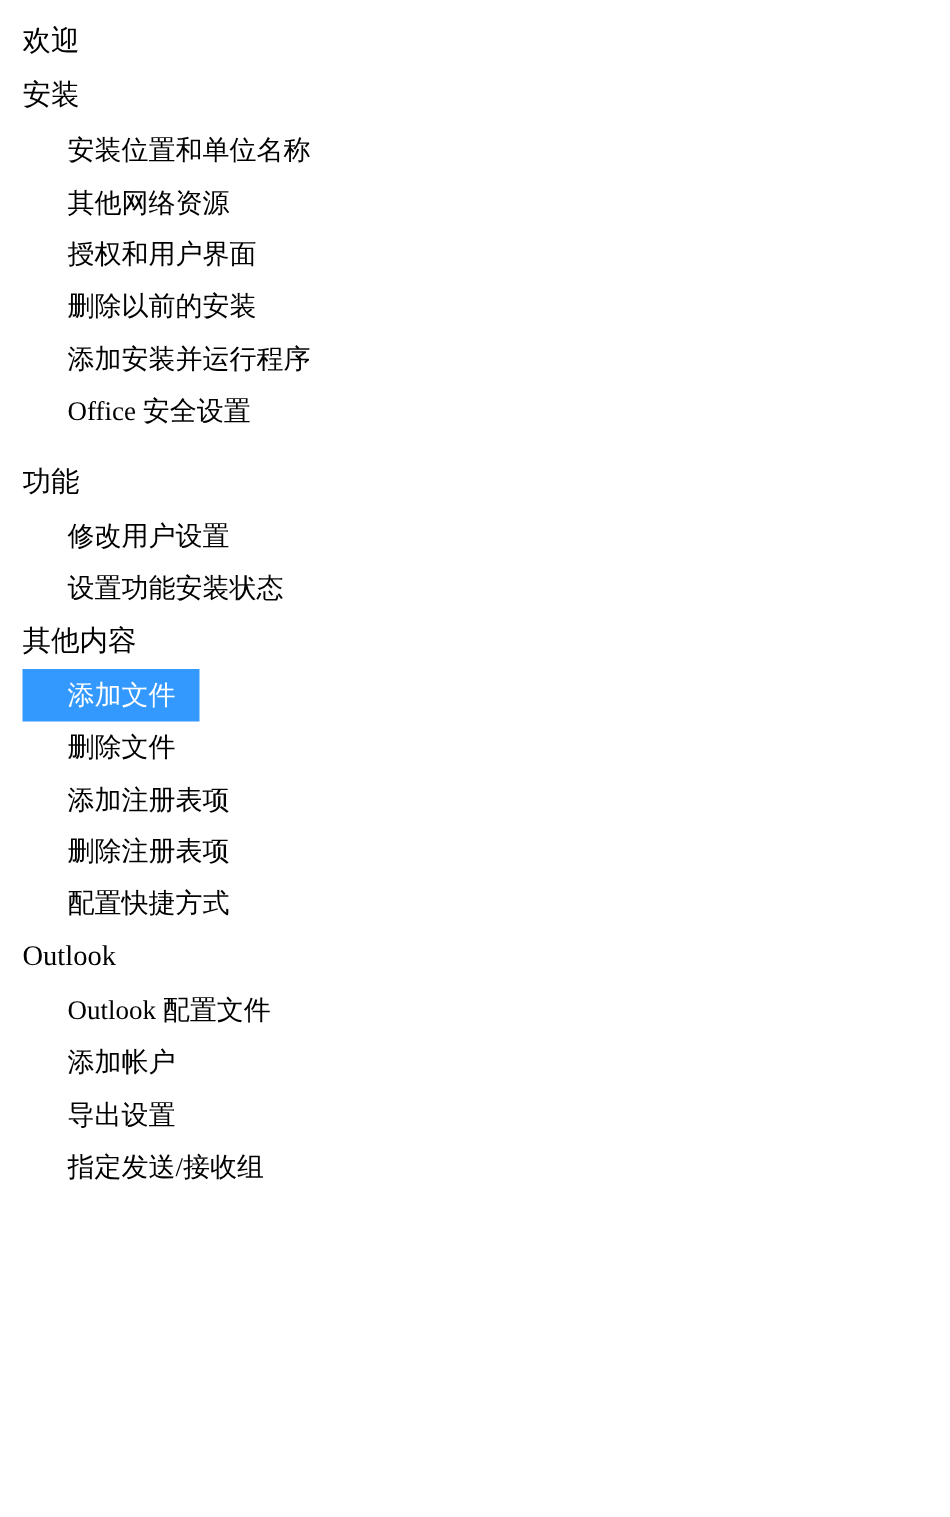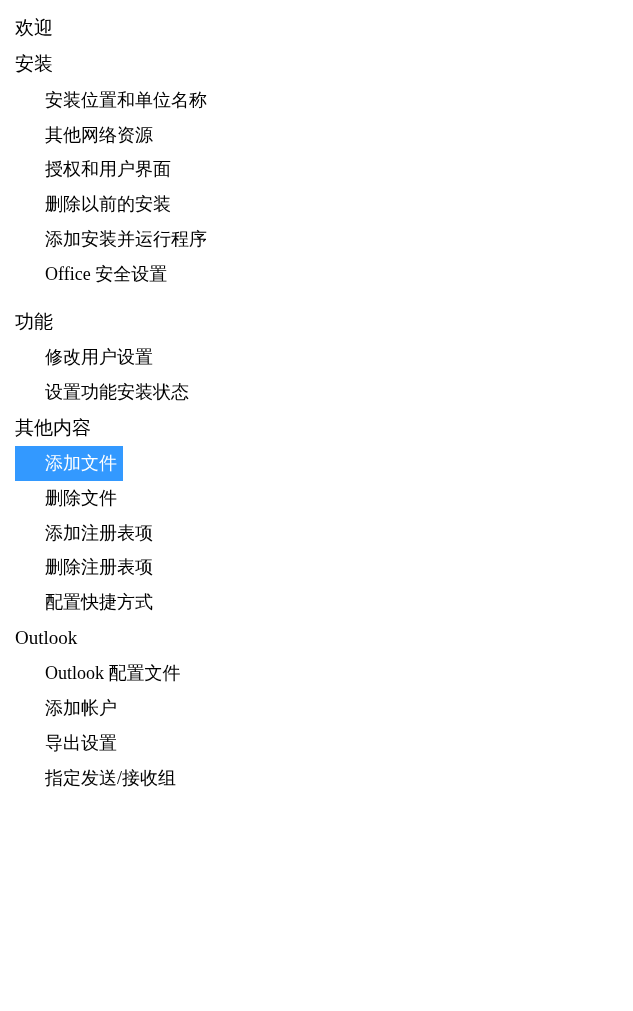--- a/index.html
+++ b/index.html
@@ -34,21 +34,21 @@
       font-size: 18px;
     }
     .nav-item.bold {
       font-weight: normal;
     }
     .nav-item.selected {
       background-color: #3399ff;
       color: #ffffff;
       display: inline-block;
       padding-left: 30px;
-      padding-right: 6px;
+      padding-right: 16px;
     }
     .nav-item.spacer {
       height: 12px;
     }
   </style>
 </head>
 <body>
 
 <ul class="nav-list">
 <li class="nav-item level-0">欢迎</li><li class="nav-item level-0">安装</li><li class="nav-item level-1 bold">安装位置和单位名称</li><li class="nav-item level-1">其他网络资源</li><li class="nav-item level-1 bold">授权和用户界面</li><li class="nav-item level-1">删除以前的安装</li><li class="nav-item level-1">添加安装并运行程序</li><li class="nav-item level-1">Office 安全设置</li><li class="nav-item spacer"></li><li class="nav-item level-0">功能</li><li class="nav-item level-1">修改用户设置</li><li class="nav-item level-1 bold">设置功能安装状态</li><li class="nav-item level-0">其他内容</li><li class="nav-item level-1 selected">添加文件</li><li class="nav-item level-1">删除文件</li><li class="nav-item level-1">添加注册表项</li><li class="nav-item level-1">删除注册表项</li><li class="nav-item level-1">配置快捷方式</li><li class="nav-item level-0">Outlook</li><li class="nav-item level-1">Outlook 配置文件</li><li class="nav-item level-1">添加帐户</li><li class="nav-item level-1">导出设置</li><li class="nav-item level-1">指定发送/接收组</li></ul>

